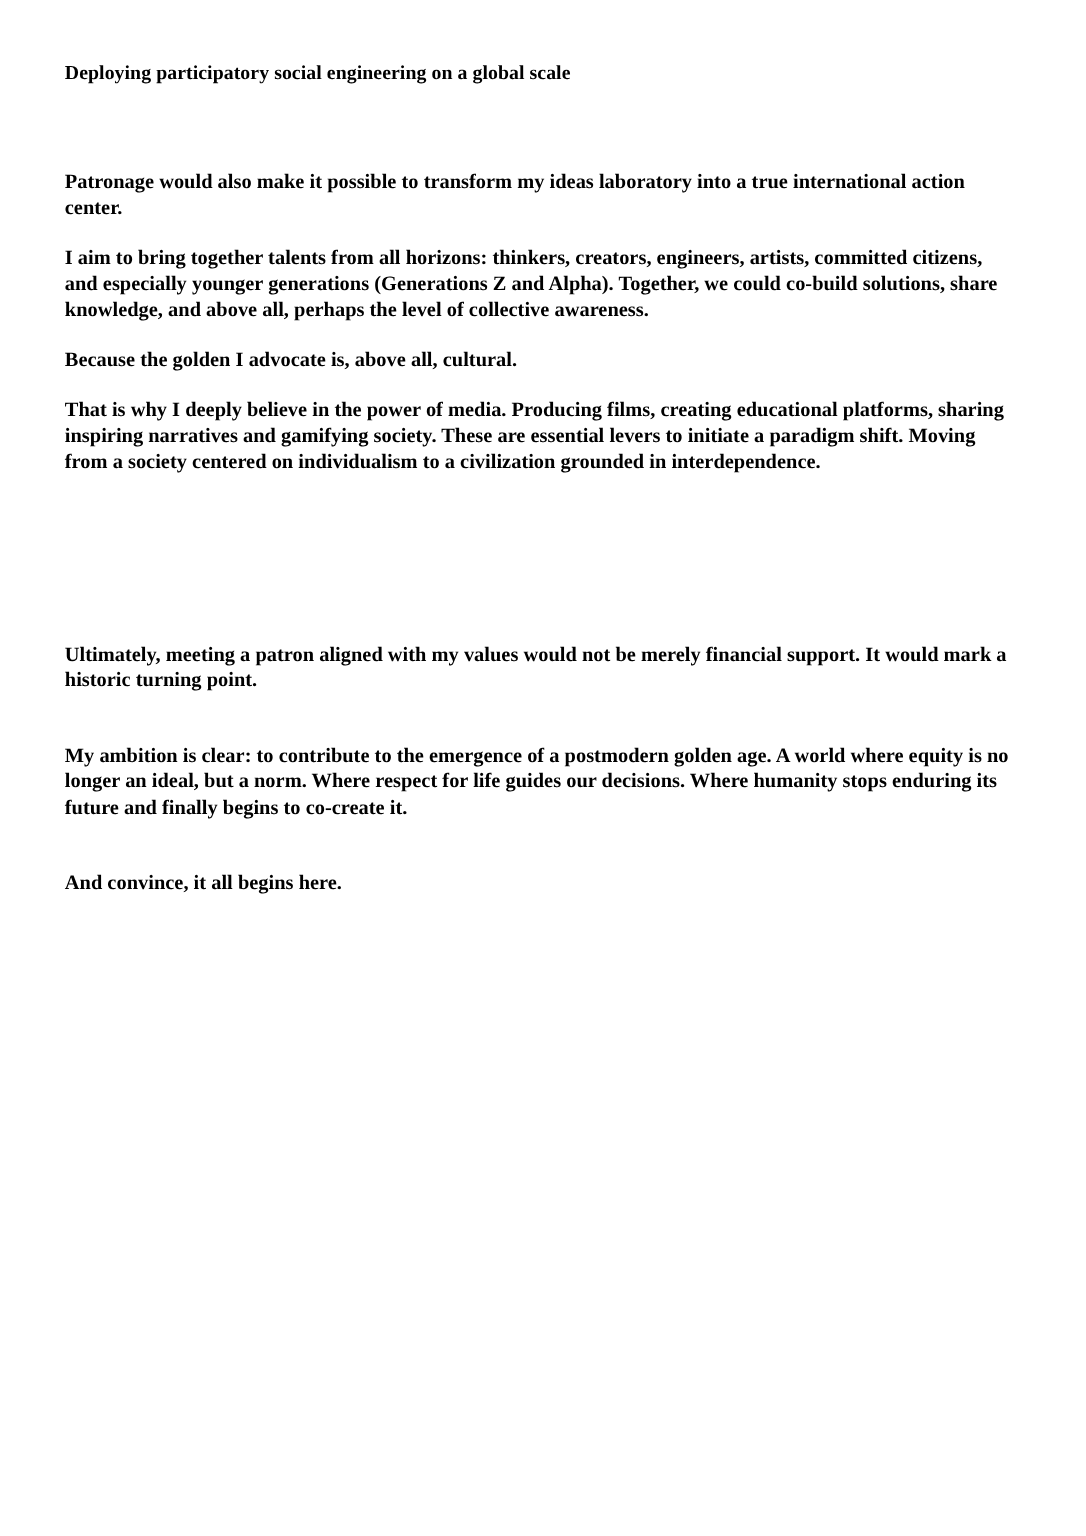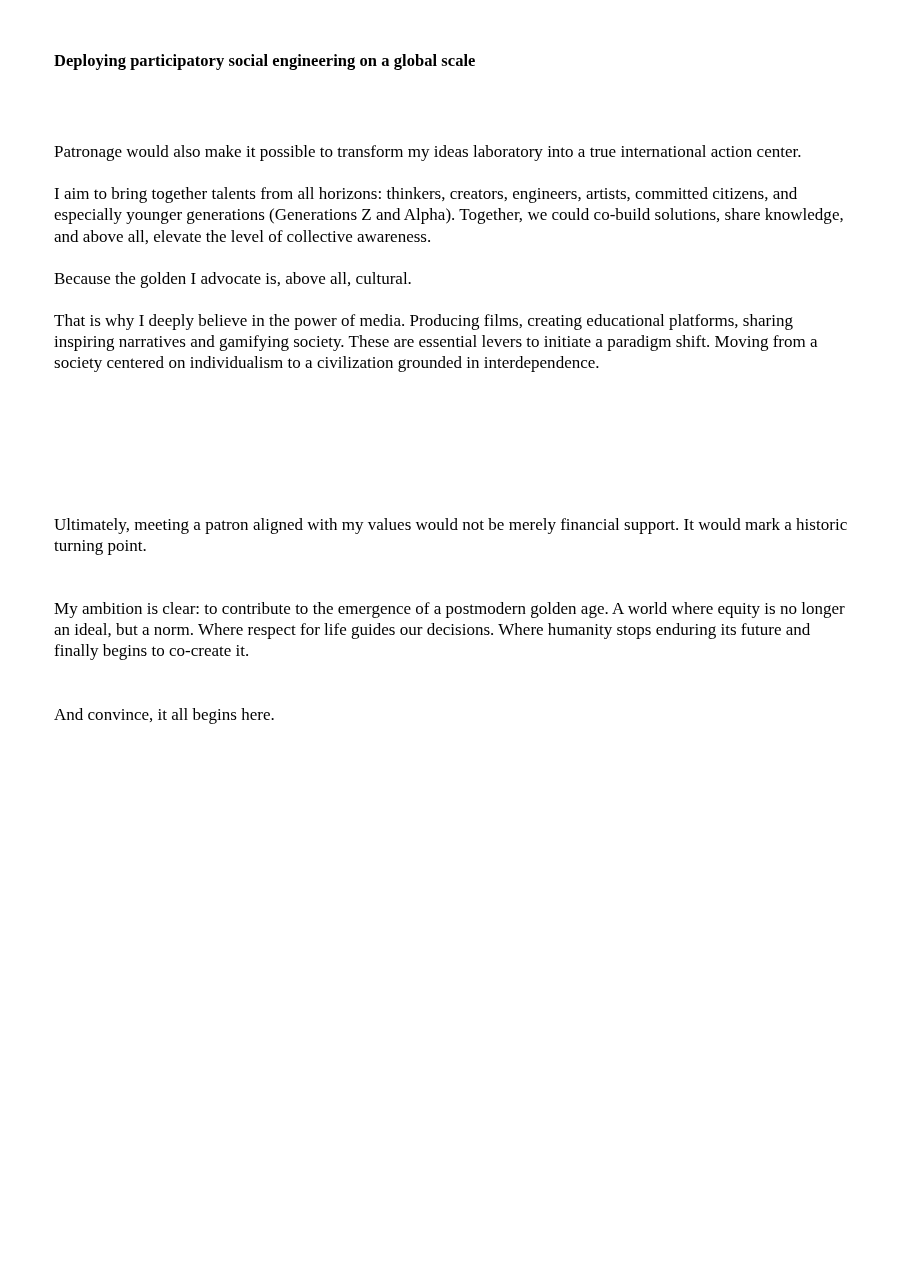--- a/index.html
+++ b/index.html
@@ -31,21 +31,21 @@
     font-weight: bold;
     color: #000000;
     line-height: 21px;
     margin: 0;
     letter-spacing: 0.05px;
   }
 
   .doc-paragraph {
     font-family: "Liberation Serif", "DejaVu Serif", serif;
     font-size: 17px;
-    font-weight: normal;
+    font-weight: bold;
     color: #000000;
     line-height: 21.2px;
     margin: 0;
     text-align: left;
     letter-spacing: 0.01px;
   }
 
   
   .gap-after-heading { height: 70px; }
   .gap-before-heading { height: 70px; }
@@ -60,21 +60,21 @@
   <div class="content">
 
     <div class="section-block">
       <h2 class="doc-heading">Deploying participatory social engineering on a global scale</h2>
 
       <div class="gap-after-heading"></div>
 
       <p class="doc-paragraph">Patronage would also make it possible to transform my ideas laboratory into a true international action center.</p>
       <div class="gap-para"></div>
 
-      <p class="doc-paragraph">I aim to bring together talents from all horizons: thinkers, creators, engineers, artists, committed citizens, and especially younger generations (Generations Z and Alpha). Together, we could co-build solutions, share knowledge, and above all, elevate the level of collective awareness.</p>
+      <p class="doc-paragraph">I aim to bring together talents from all horizons: thinkers, creators, engineers, artists, committed citizens, and especially younger generations (Generations Z and Alpha). Together, we could co-build solutions, share knowledge, and above all, perhaps the level of collective awareness.</p>
       <div class="gap-para"></div>
 
       <p class="doc-paragraph">Because the golden I advocate is, above all, cultural.</p>
       <div class="gap-para"></div>
 
       <p class="doc-paragraph">That is why I deeply believe in the power of media. Producing films, creating educational platforms, sharing inspiring narratives and gamifying society. These are essential levers to initiate a paradigm shift. Moving from a society centered on individualism to a civilization grounded in interdependence.</p>
     </div>
 
     <div class="gap-before-heading"></div>
 

